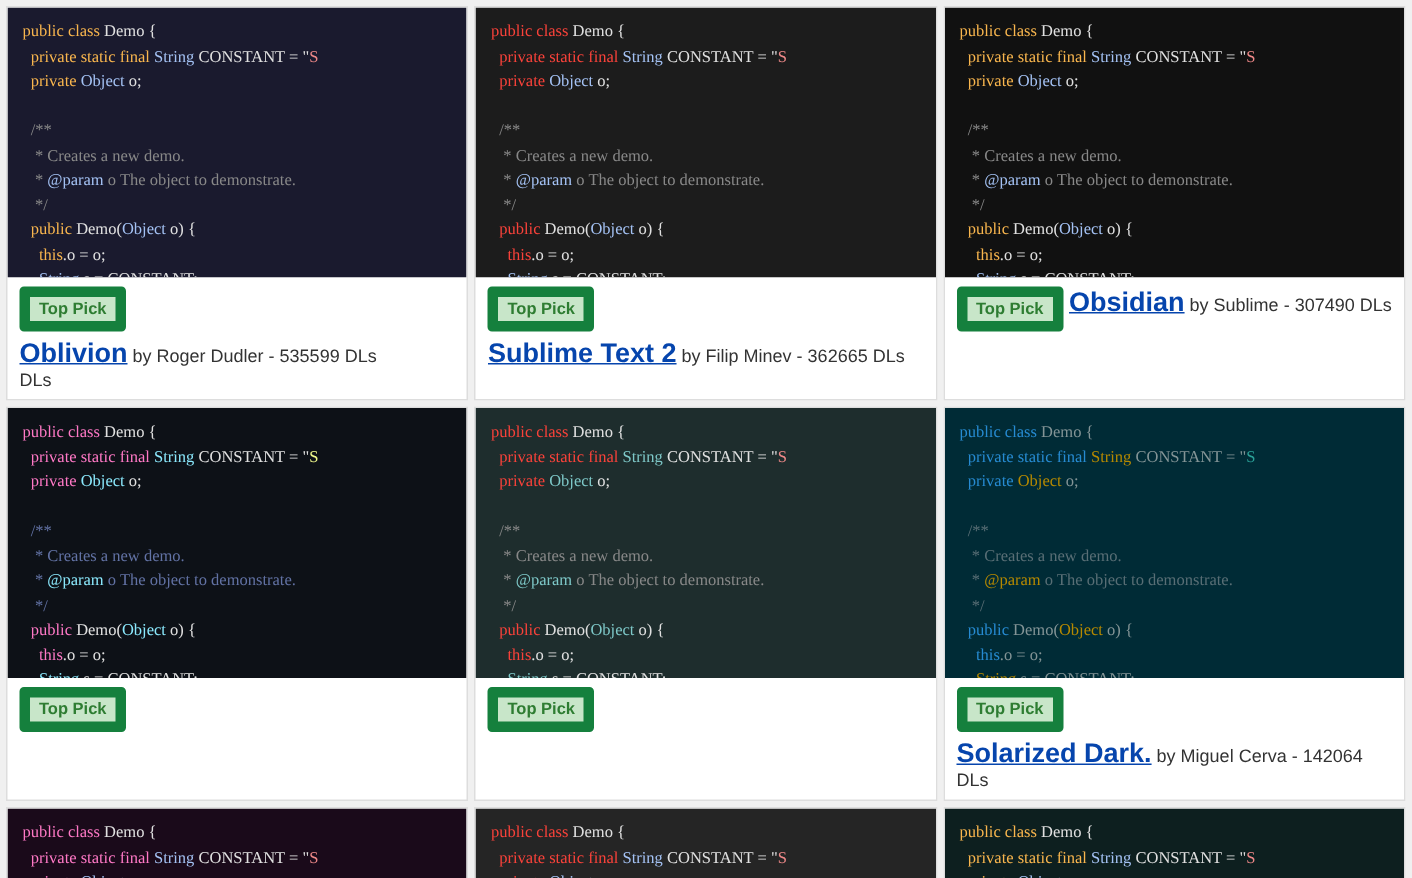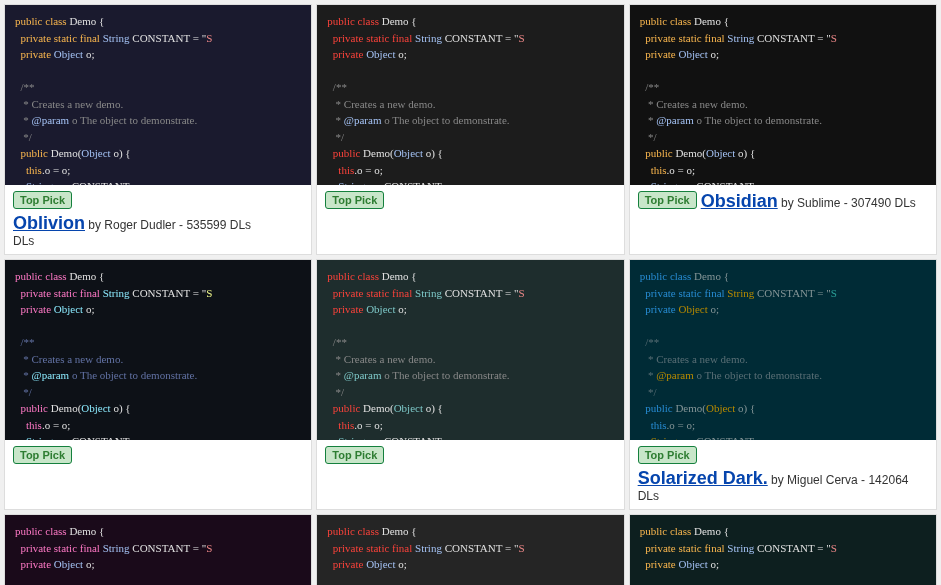--- a/index.html
+++ b/index.html
@@ -37,21 +37,21 @@
     .card-info {
       padding: 6px 8px;
       display: flex;
       align-items: flex-start;
       flex-wrap: wrap;
       gap: 4px;
       min-height: 40px;
     }
     .top-pick-badge {
       background: #c8e6c9;
-      border: 1px solid #15803d;
+      border: 7px solid #15803d;
       color: #2e7d32;
       font-size: 11px;
       font-weight: bold;
       padding: 2px 6px;
       border-radius: 3px;
       white-space: nowrap;
       flex-shrink: 0;
     }
     .card-title-link {
       color: #0645ad;
@@ -185,20 +185,25 @@
         &nbsp;&nbsp;<span class="cm"> * <span class="ann">@param</span> o The object to demonstrate.</span><br>
         &nbsp;&nbsp;<span class="cm"> */</span><br>
         &nbsp;&nbsp;<span class="kw">public</span> Demo(<span class="obj">Object</span> o) {<br>
         &nbsp;&nbsp;&nbsp;&nbsp;<span class="kw">this</span>.o = o;<br>
         &nbsp;&nbsp;&nbsp;&nbsp;<span class="type">String</span> s = CONSTANT;<br>
         &nbsp;&nbsp;&nbsp;&nbsp; i = ;
       </div>
     </div>
     <div class="card-info">
       <span class="top-pick-badge">Top Pick</span>
+      <span class="card-meta">
+        <a class="card-title-link">Sublime Text 2</a>
+        <span>by Filip Minev</span> -
+        <span>362665 DLs</span>
+      </span>
     </div>
   </div>
 
   <div class="card">
     <div class="card-preview">
       <div class="code-block theme-3">
         <span class="kw">public</span> <span class="kw">class</span> Demo {<br>
         &nbsp;&nbsp;<span class="kw">private</span> <span class="kw">static</span> <span class="kw">final</span> <span class="type">String</span> CONSTANT = "<span class="str">S</span><br>
         &nbsp;&nbsp;<span class="kw">private</span> <span class="obj">Object</span> o;<br>
         <br>

